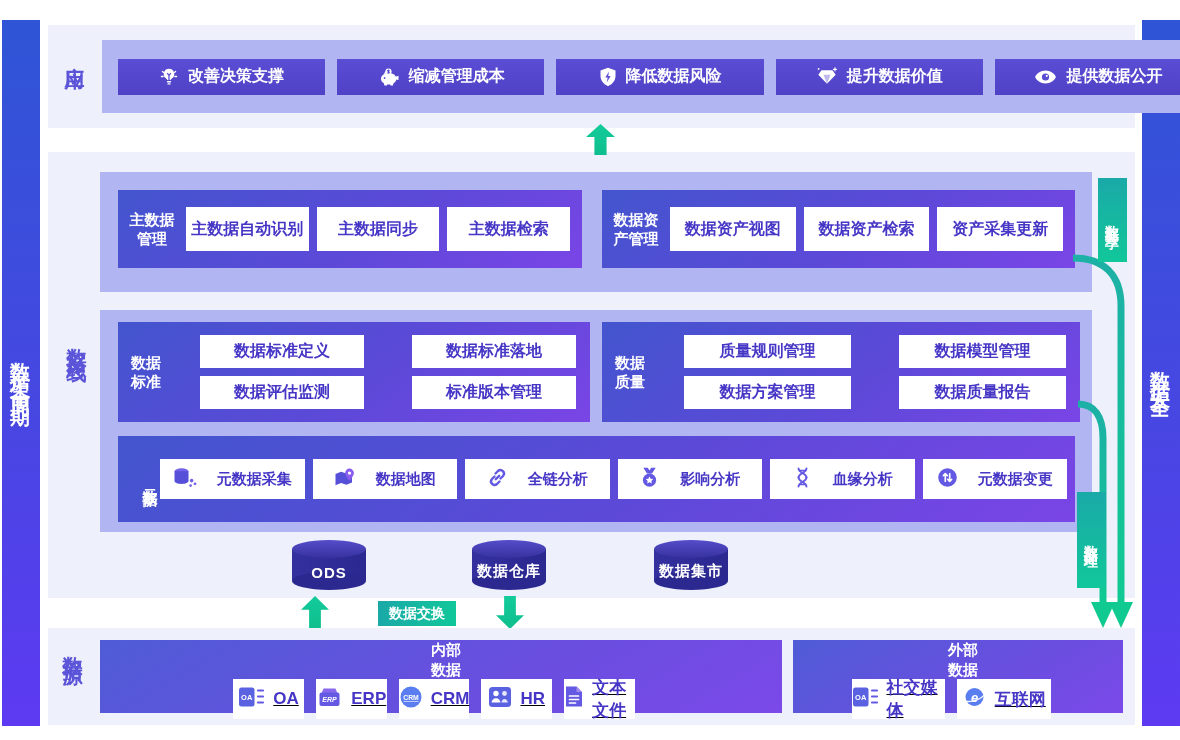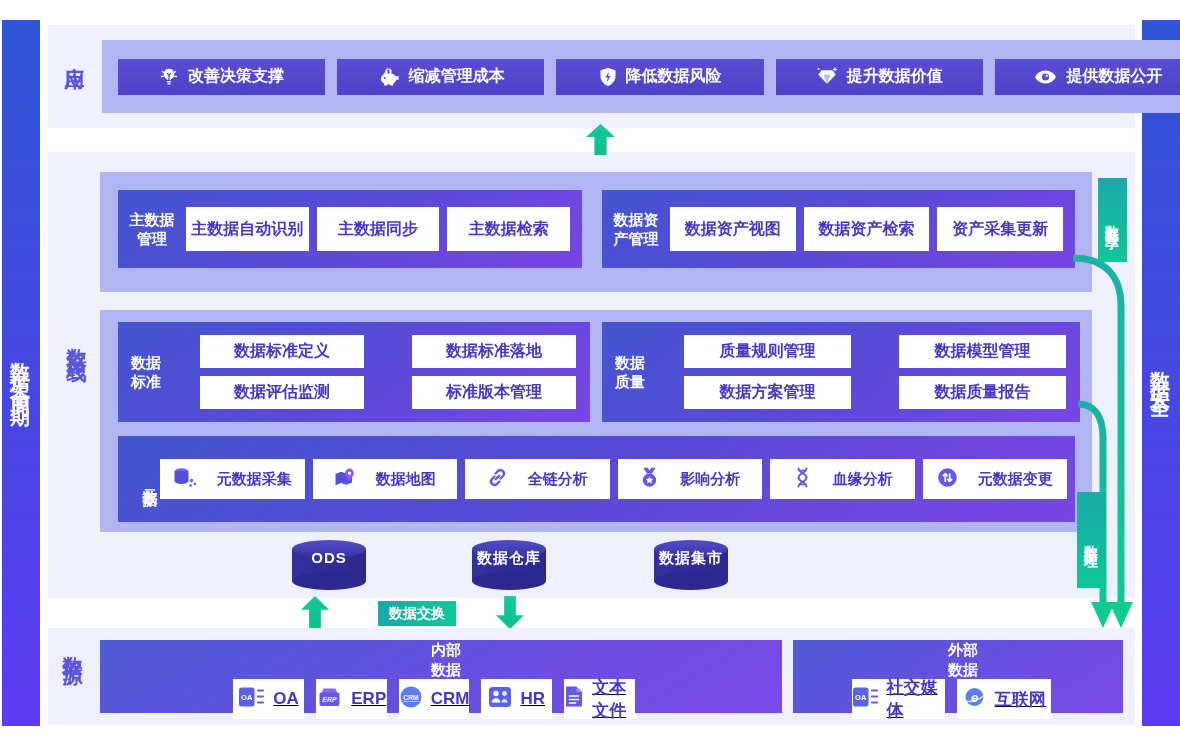--- a/index.html
+++ b/index.html
@@ -60,21 +60,21 @@
   #grp-standard .grp-label, #grp-quality .grp-label { width:56px; }
   .cards-grid { flex:1; display:grid; grid-template-columns:1fr 1fr; gap:8px 22px; margin-right:14px; }
   .cards-grid .card { height:33px; font-size:16px;margin-left:26px; }
   
   #grp-meta { left:18px; top:126px; width:957px; height:86px; }
   #grp-meta .grp-label { width:36px; writing-mode:vertical-rl; text-orientation:upright; letter-spacing:2px; margin-left:6px; }
   #grp-meta .cards-row { height:40px; margin-right:8px; }
   #grp-meta .card { font-size:15px; gap:20px; }
   
   .cyl { position:absolute; top:549px; width:74px; height:32px;
-    background:linear-gradient(90deg,#34309e,#2b2890); display:flex; align-items:flex-start; justify-content:center; }
+    background:linear-gradient(90deg,#34309e,#2b2890); display:flex; align-items:flex-end; justify-content:center; }
   .cyl::before { content:""; position:absolute; top:-9px; left:0; width:74px; height:18px;
     border-radius:50%; background:linear-gradient(180deg,#554dc9,#37319f); }
   .cyl::after { content:""; position:absolute; bottom:-9px; left:0; width:74px; height:18px;
     border-radius:50%; background:#2b2890; }
   .cyl-label { position:relative; z-index:2; color:#fff; font-size:15px; font-weight:700; letter-spacing:1px; }
   
   .arr { position:absolute; background:linear-gradient(180deg,#13cb9b,#0fbe8d); }
   .arr-up { clip-path:polygon(50% 0,100% 42%,71% 42%,71% 100%,29% 100%,29% 42%,0 42%); }
   .arr-down { clip-path:polygon(29% 0,71% 0,71% 58%,100% 58%,50% 100%,0 58%,29% 58%); }
   .tag {

